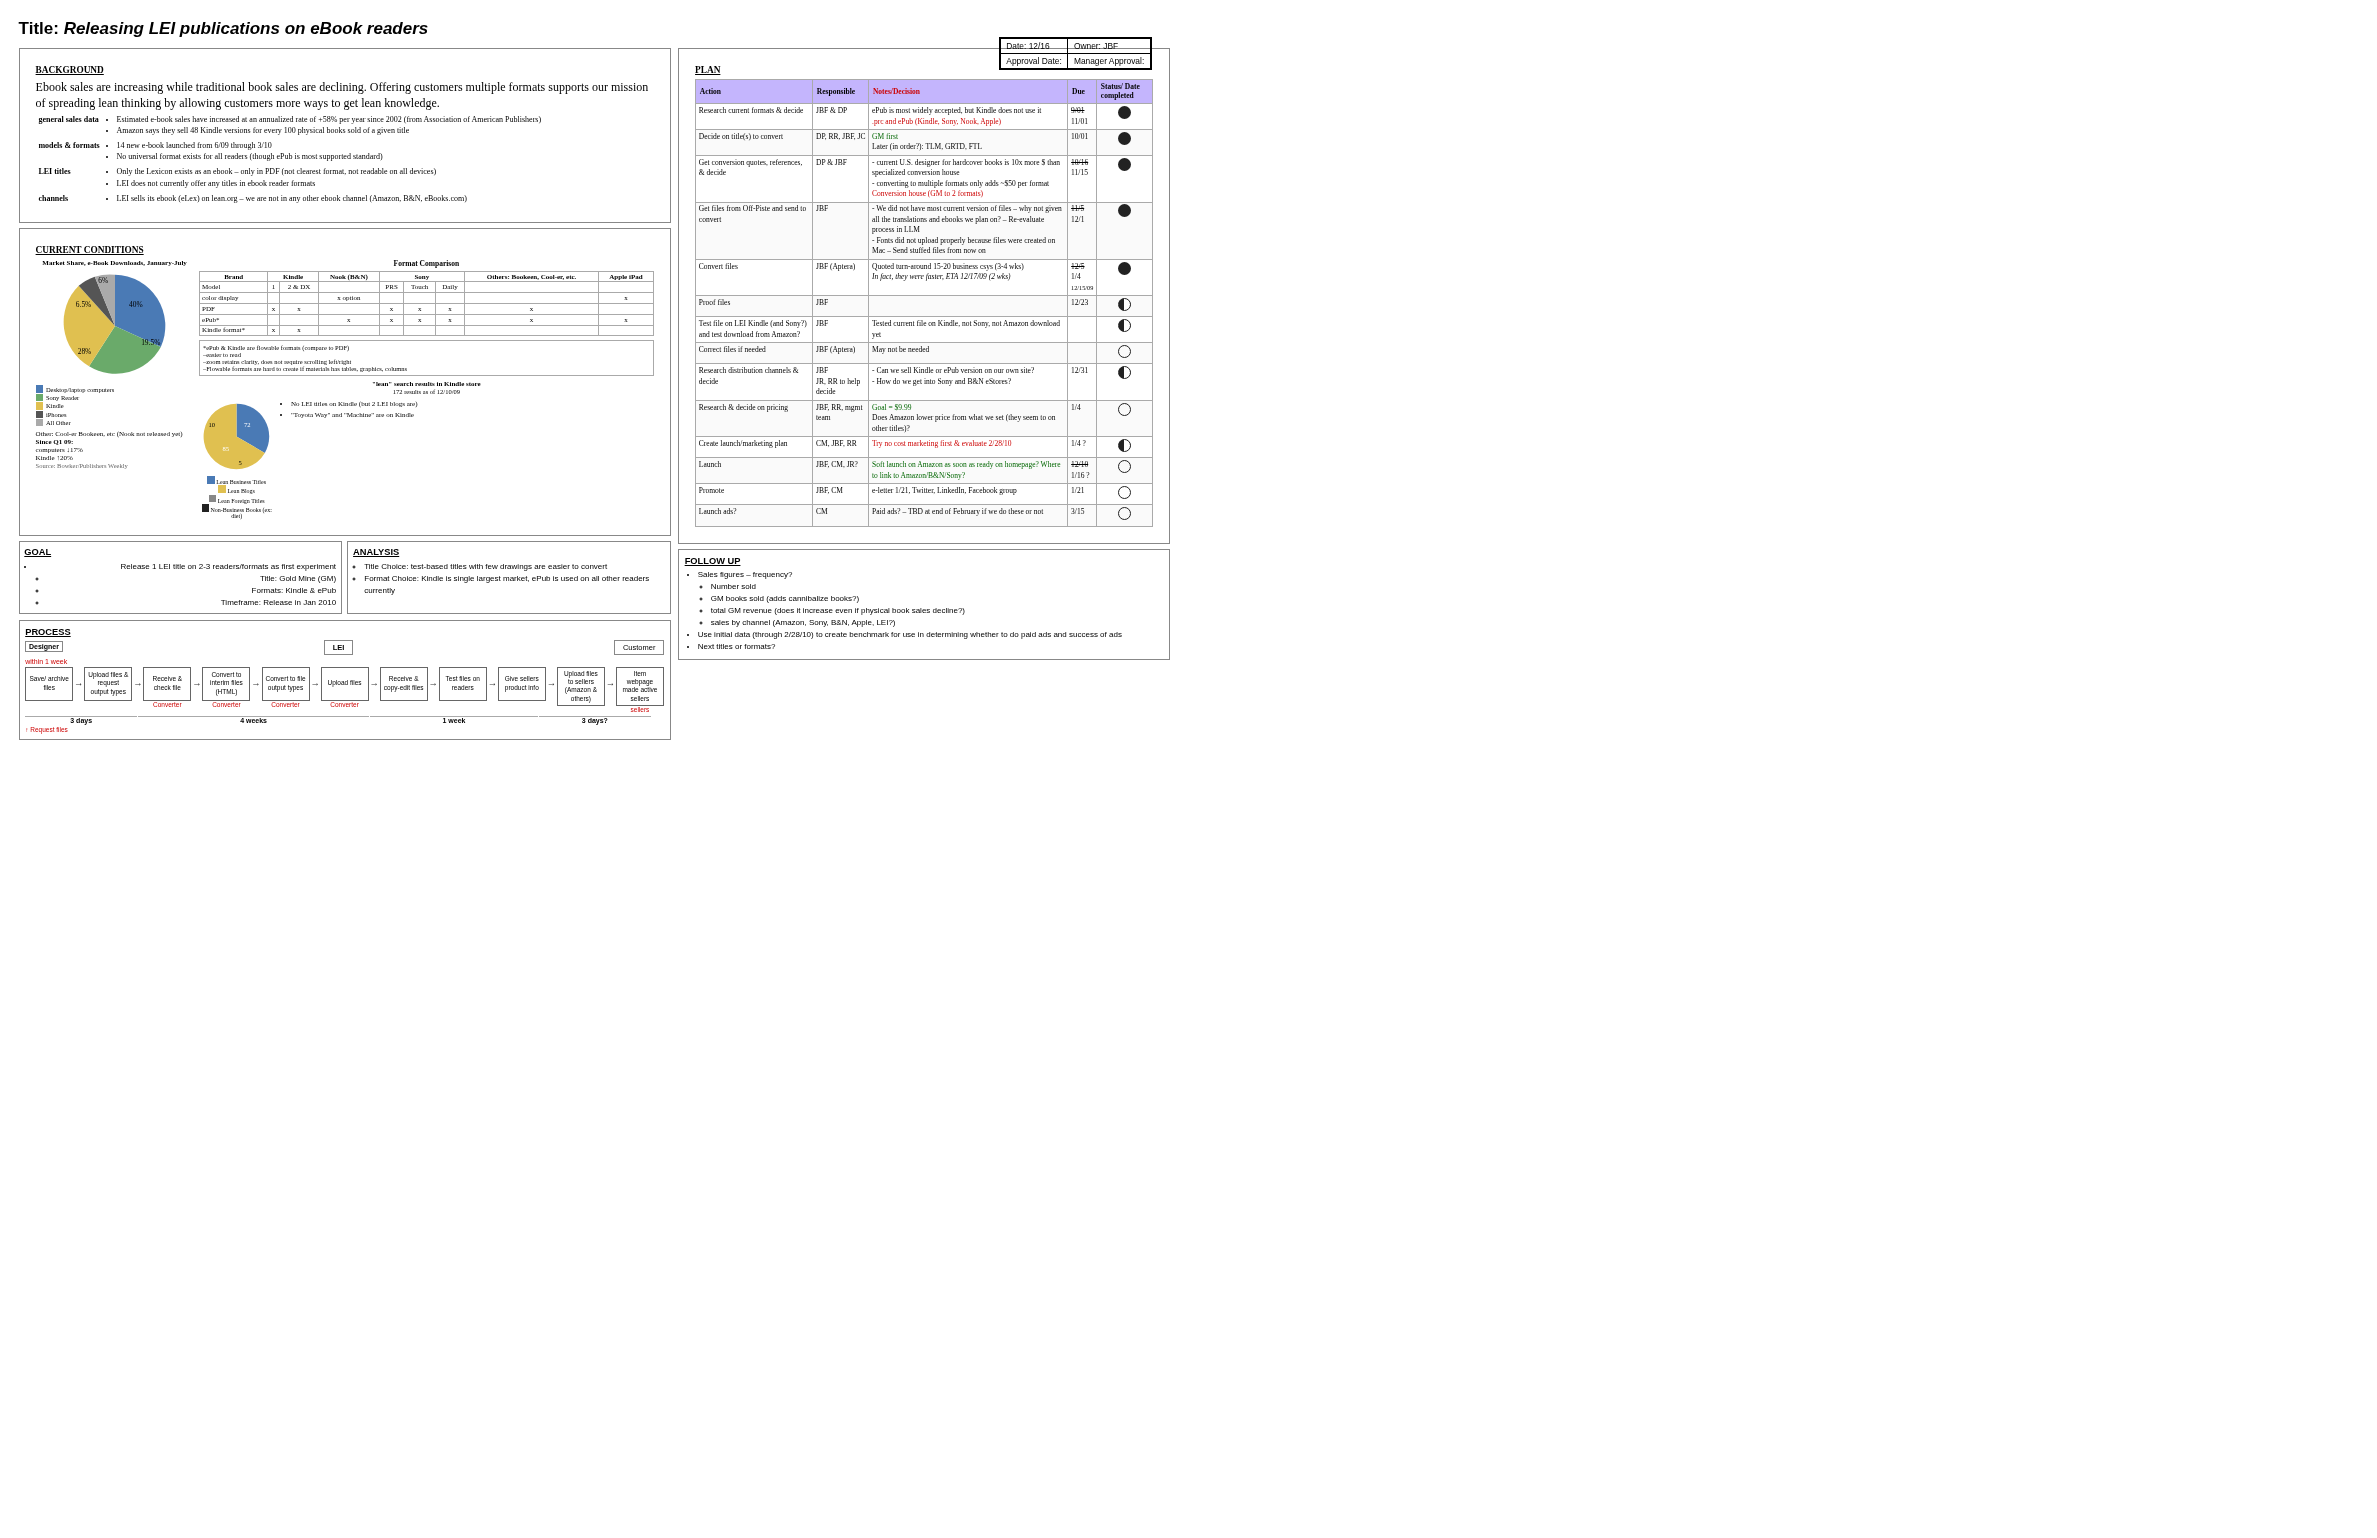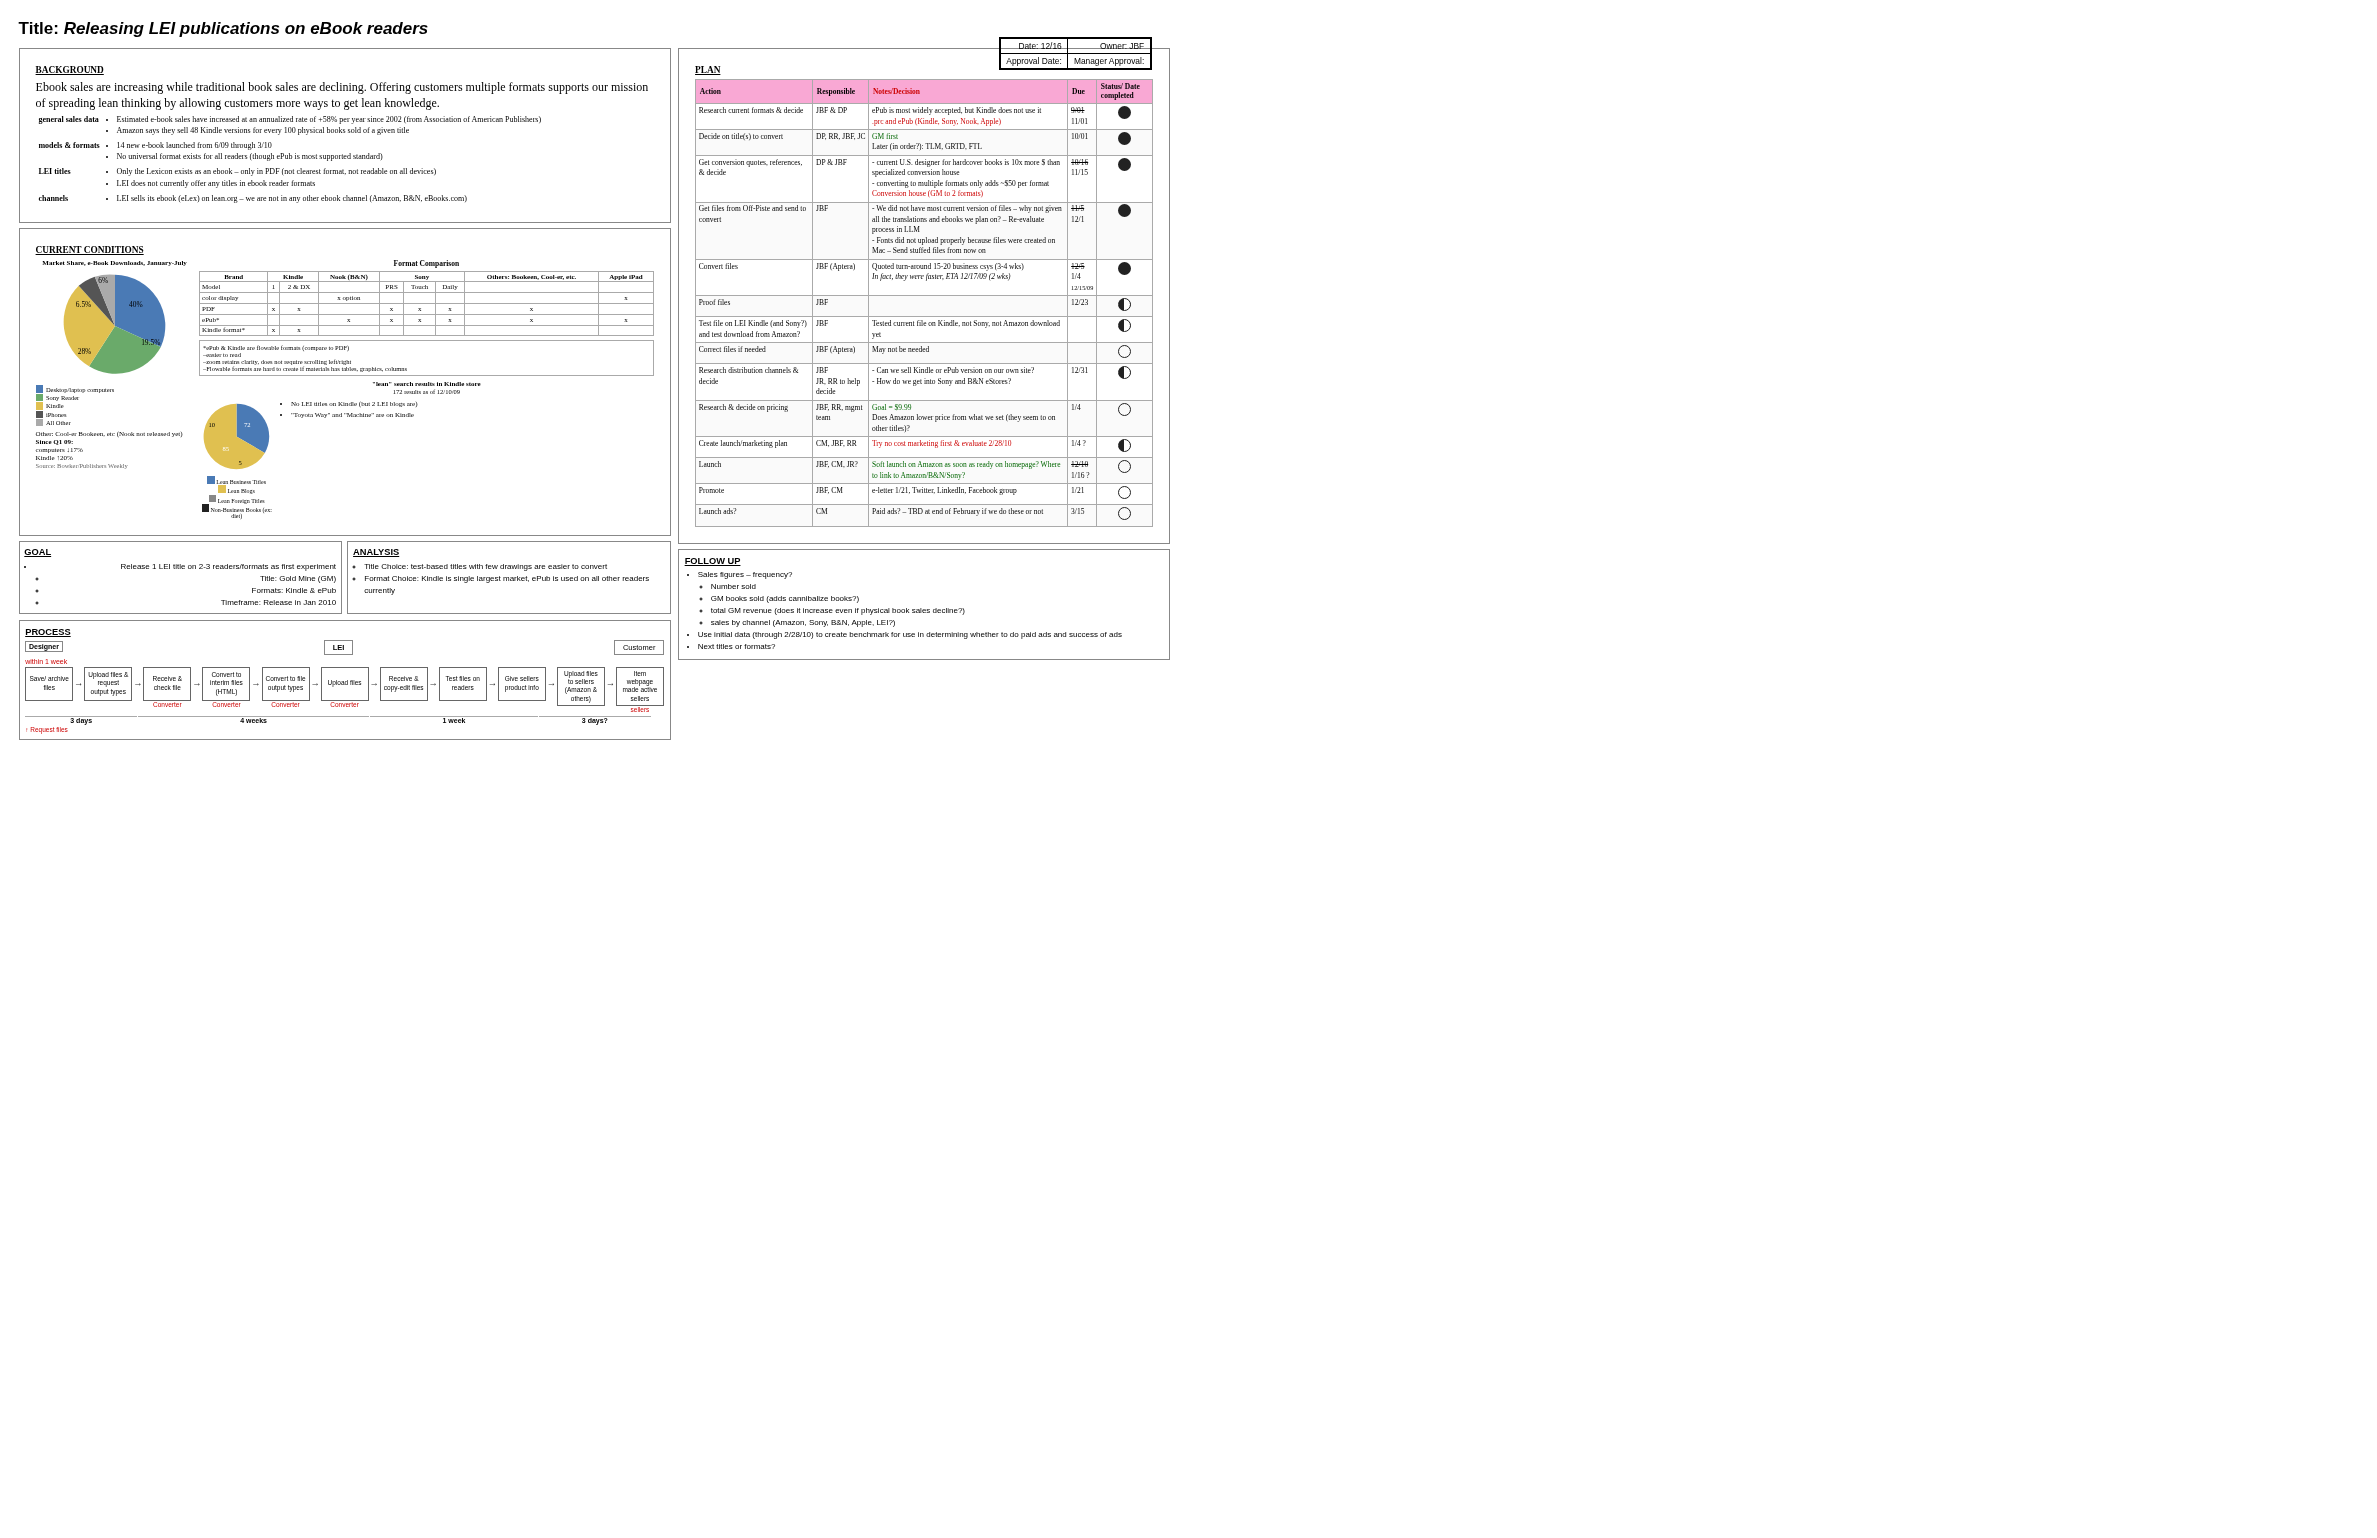--- a/index.html
+++ b/index.html
@@ -22,21 +22,20 @@
     }
     .top-meta {
       position: absolute;
       top: 18.6px;
       right: 18.6px;
       border: 0.9px solid #000;
       font-size: 8.4px;
     }
     .top-meta table {
       border-collapse: collapse;
-      text-align: right;
     }
     .top-meta td {
       border: 0.9px solid #000;
       padding: 1.9px 5.6px;
     }
     .main-layout {
       display: flex;
       gap: 7.5px;
       margin-top: 4.7px;
     }
@@ -195,21 +194,21 @@
       color: #333;
     }
 
     
     .plan-table {
       width: 100%;
       border-collapse: collapse;
       font-size: 7.5px;
     }
     .plan-table th {
-      background: #f9a8d4;
+      background: #c4b5fd;
       border: 0.9px solid #aaa;
       padding: 2.8px 3.7px;
       text-align: left;
       font-weight: bold;
     }
     .plan-table td {
       border: 0.9px solid #aaa;
       padding: 1.9px 2.8px;
       vertical-align: top;
       line-height: 1.4;

